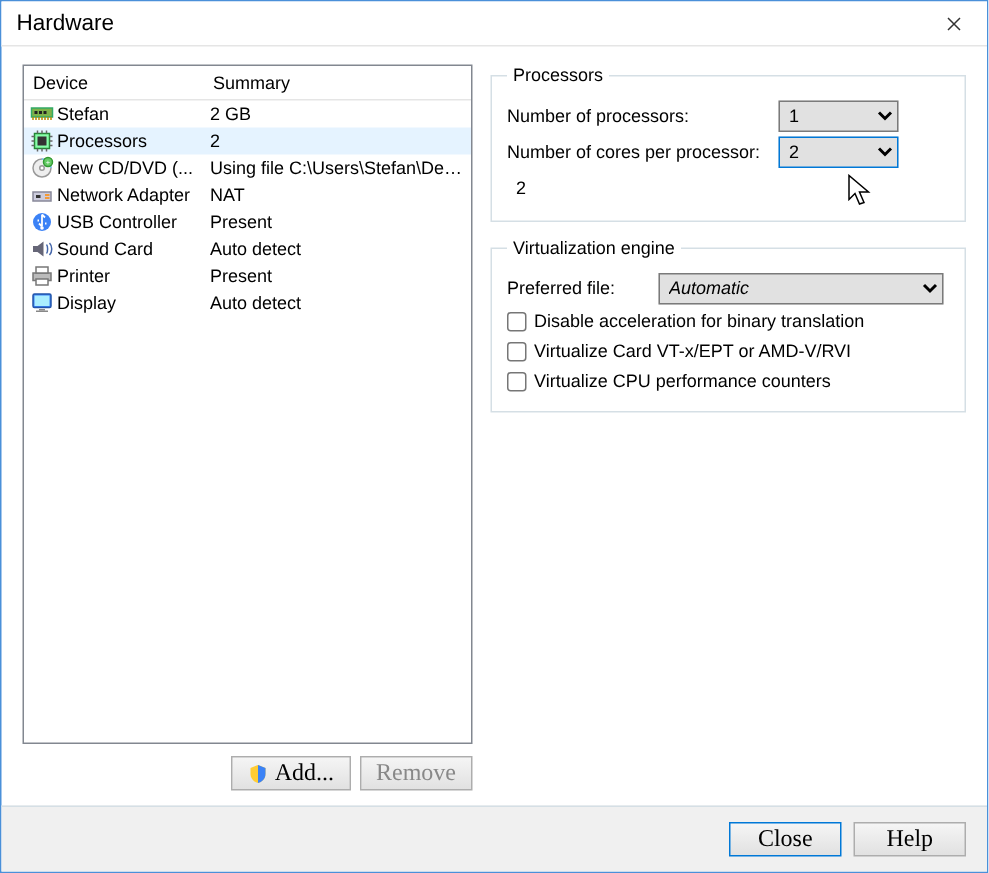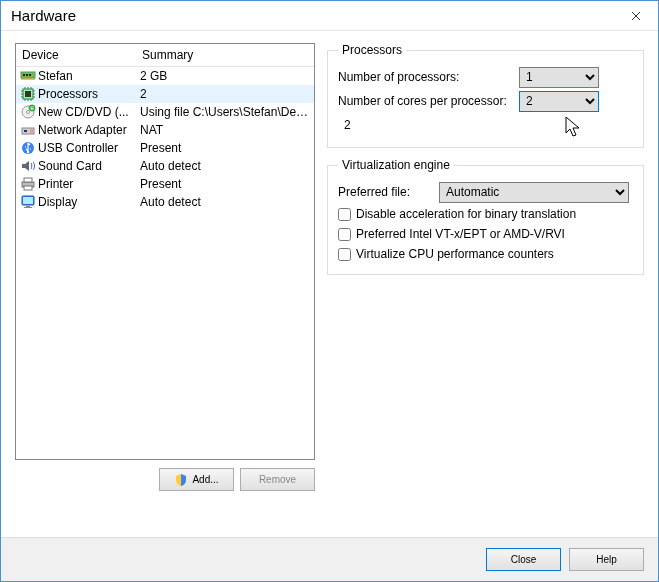--- a/index.html
+++ b/index.html
@@ -66,26 +66,27 @@
   .list-row .dev-icon { width: 16px; height: 16px; margin-right: 2px; flex-shrink: 0; display:flex; align-items:center; justify-content:center; }
   .list-row .dev-name { width: 98px; white-space: nowrap; overflow: hidden; text-overflow: ellipsis; }
   .list-row .dev-summary { flex: 1; white-space: nowrap; overflow: hidden; text-overflow: ellipsis; padding-left: 4px;}
 
   .left-buttons { display: flex; justify-content: flex-end; gap: 6px; padding: 8px 0 0 0; }
   .btn {
     height: 23px;
     min-width: 75px;
     border: 1px solid #adadad;
     background: linear-gradient(#f5f5f5,#e1e1e1);
-    font-size: 10px;
+    font-size: 16px;
     display: inline-flex;
     align-items: center;
     justify-content: center;
     padding: 0 10px;
     gap: 4px;
+    font-family: Liberation Serif, serif;
   }
   .btn:disabled { color: #888; }
 
   fieldset {
     border: 1px solid #d5dfe5;
     border-radius: 0;
     padding: 8px 10px 10px 10px;
     margin: 0;
   }
   legend { padding: 0 4px; font-size: 12px; }
@@ -98,34 +99,33 @@
     height: 21px;
     width: 80px;
     border: 1px solid #7a7a7a;
     background: #e1e1e1;
     font-size: 12px;
     padding: 0 2px;
   }
   select.combo.focused {
     border: 1px solid #0078d7;
   }
-  select.combo.wide { width: 190px; }
+  select.combo.wide { width: 190px; font-style: italic; }
   .chk-row { display: flex; align-items: center; height: 20px; gap: 5px; }
   .chk-row input { margin:0; width:13px; height:13px; }
 
   .footer {
     height: 44px;
     border-top: 1px solid #d5dfe5;
     background: #f0f0f0;
     display: flex;
     align-items: center;
     justify-content: flex-end;
     gap: 8px;
     padding: 0 14px;
-    margin-top: 36px;
   }
   .footer .btn.primary { border: 1px solid #0078d7; }
 
   .cursor {
     position: absolute;
     left: 565px; top: 116px;
     pointer-events: none;
   }
 </style>
 </head>
@@ -286,21 +286,21 @@
             <select class="combo wide">
               <option>Automatic</option>
             </select>
           </div>
           <div class="chk-row">
             <input type="checkbox" style="">
             <span>Disable acceleration for binary translation</span>
           </div>
           <div class="chk-row">
             <input type="checkbox" style="">
-            <span>Preferred Intel VT-x/EPT or AMD-V/RVI</span>
+            <span>Virtualize Card VT-x/EPT or AMD-V/RVI</span>
           </div>
           <div class="chk-row">
             <input type="checkbox" style="">
             <span>Virtualize CPU performance counters</span>
           </div>
         </fieldset>
       </div>
     </div>
   </div>
 

